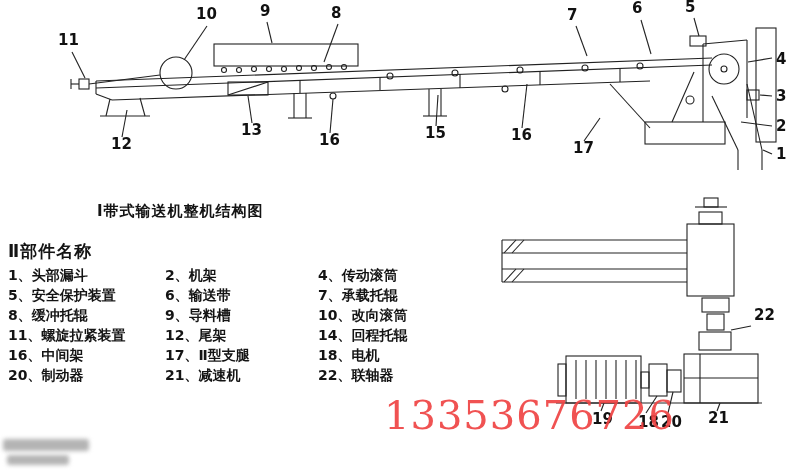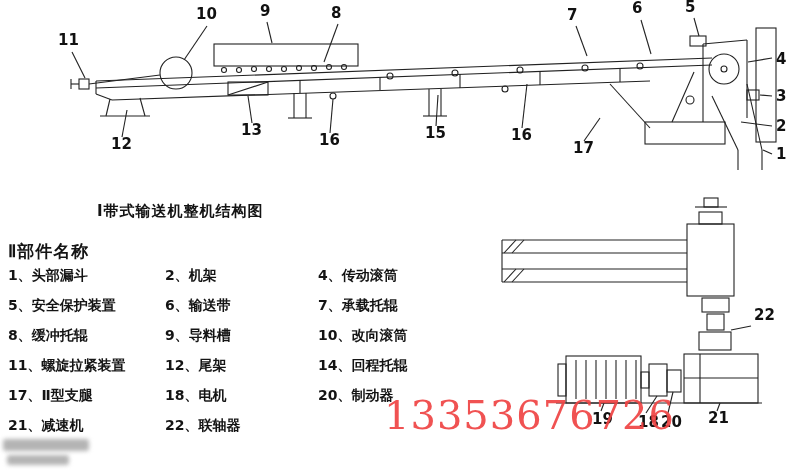--- a/index.html
+++ b/index.html
@@ -11,25 +11,25 @@
   .co{
     position:absolute;z-index:3;font-size:15px;font-weight:bold;color:#111;
     line-height:1;white-space:nowrap;text-align:right;
   }
   .title{
     position:absolute;left:97px;top:202px;z-index:3;
     font-size:15px;font-weight:bold;letter-spacing:1px;white-space:nowrap;
   }
   .hdr{
     position:absolute;left:8px;top:240px;z-index:3;
-    font-size:17px;font-weight:bold;letter-spacing:1px;white-space:nowrap;font-family:Liberation Mono, monospace;
+    font-size:17px;font-weight:bold;letter-spacing:1px;white-space:nowrap;
   }
   .parts{
     position:absolute;left:8px;top:266px;z-index:3;
-    display:grid;grid-template-columns:157px 153px 170px;row-gap:12px;
+    display:grid;grid-template-columns:157px 153px 170px;row-gap:2px;
   }
   .parts div{
     font-size:14px;font-weight:bold;height:18px;line-height:18px;white-space:nowrap;
   }
   .phone{
     position:absolute;left:384px;top:392px;z-index:6;
     font-family:"DejaVu Serif","Liberation Serif",serif;
     font-size:40px;color:#ef4444;letter-spacing:1px;white-space:nowrap;opacity:.92;
   }
   .wm{position:absolute;left:0;top:436px;width:100px;height:36px;z-index:5;}
@@ -257,20 +257,21 @@
     <div>4、传动滚筒</div>
     <div>5、安全保护装置</div>
     <div>6、输送带</div>
     <div>7、承载托辊</div>
     <div>8、缓冲托辊</div>
     <div>9、导料槽</div>
     <div>10、改向滚筒</div>
     <div>11、螺旋拉紧装置</div>
     <div>12、尾架</div>
     <div>14、回程托辊</div>
+    <div>16、中间架</div>
     <div>17、Ⅱ型支腿</div>
     <div>18、电机</div>
     <div>20、制动器</div>
     <div>21、减速机</div>
     <div>22、联轴器</div>
   </div>
 
   <div class="phone">13353676726</div>
   <div class="wm">
     <i class="l1"></i>

